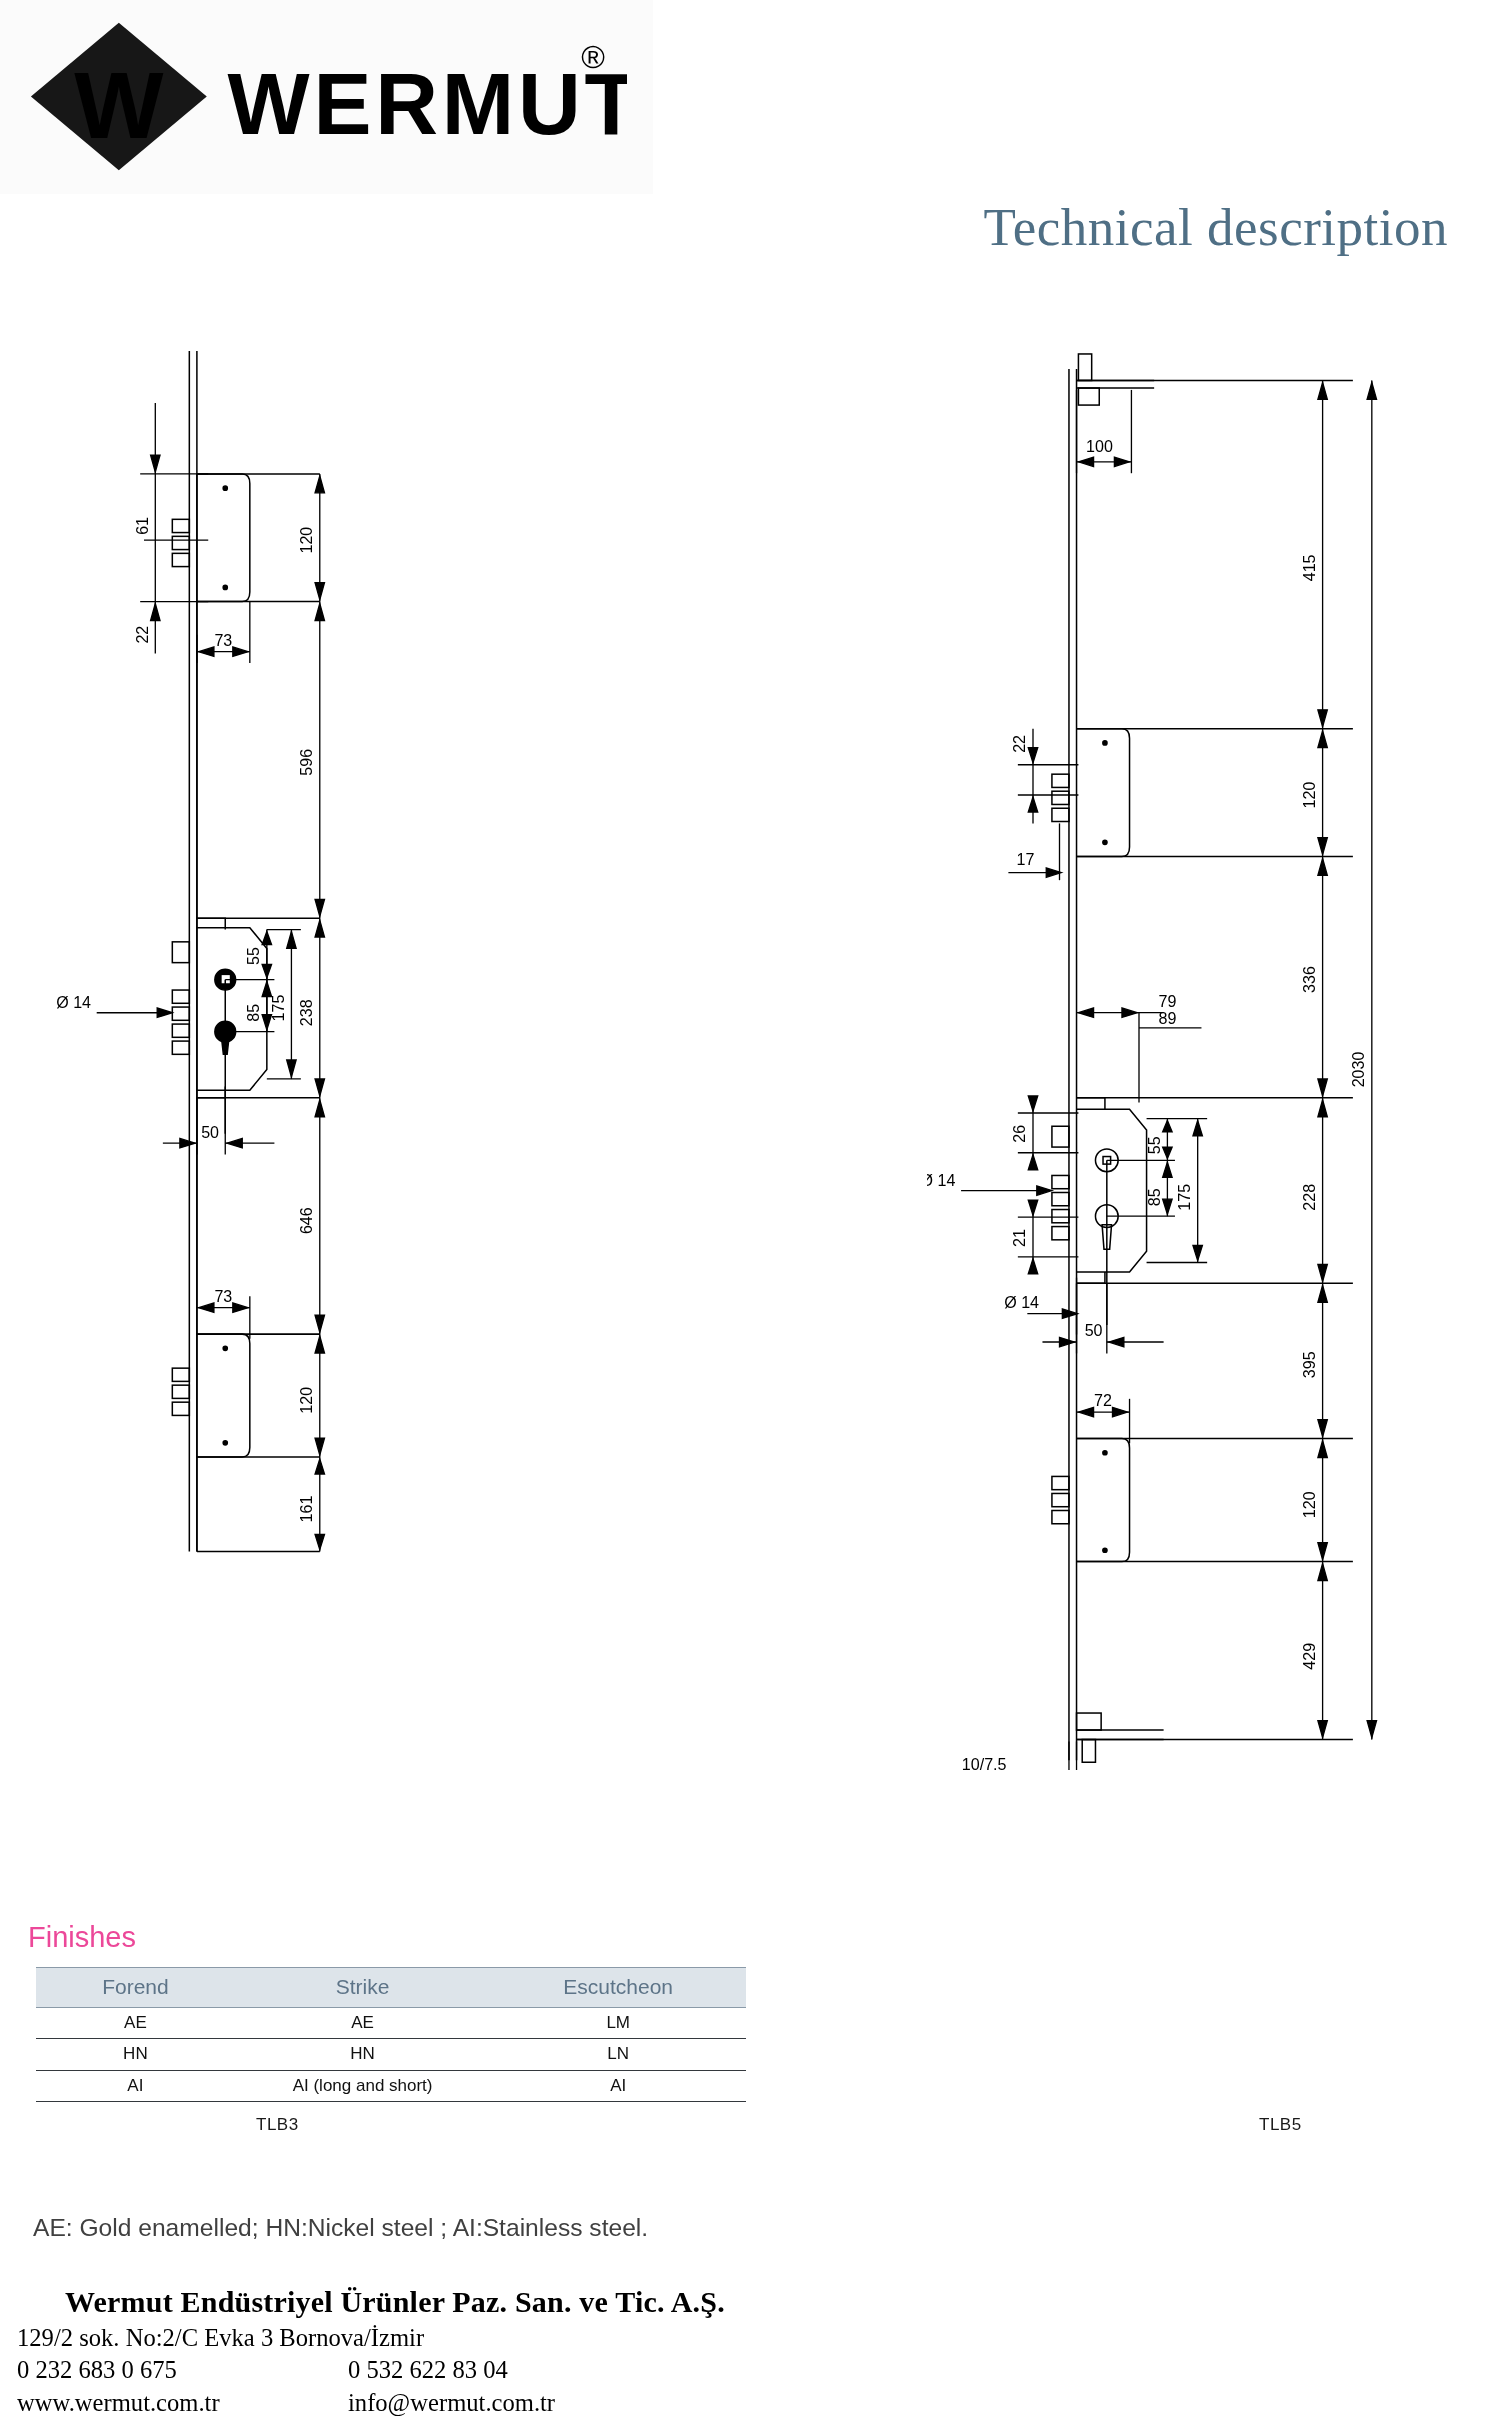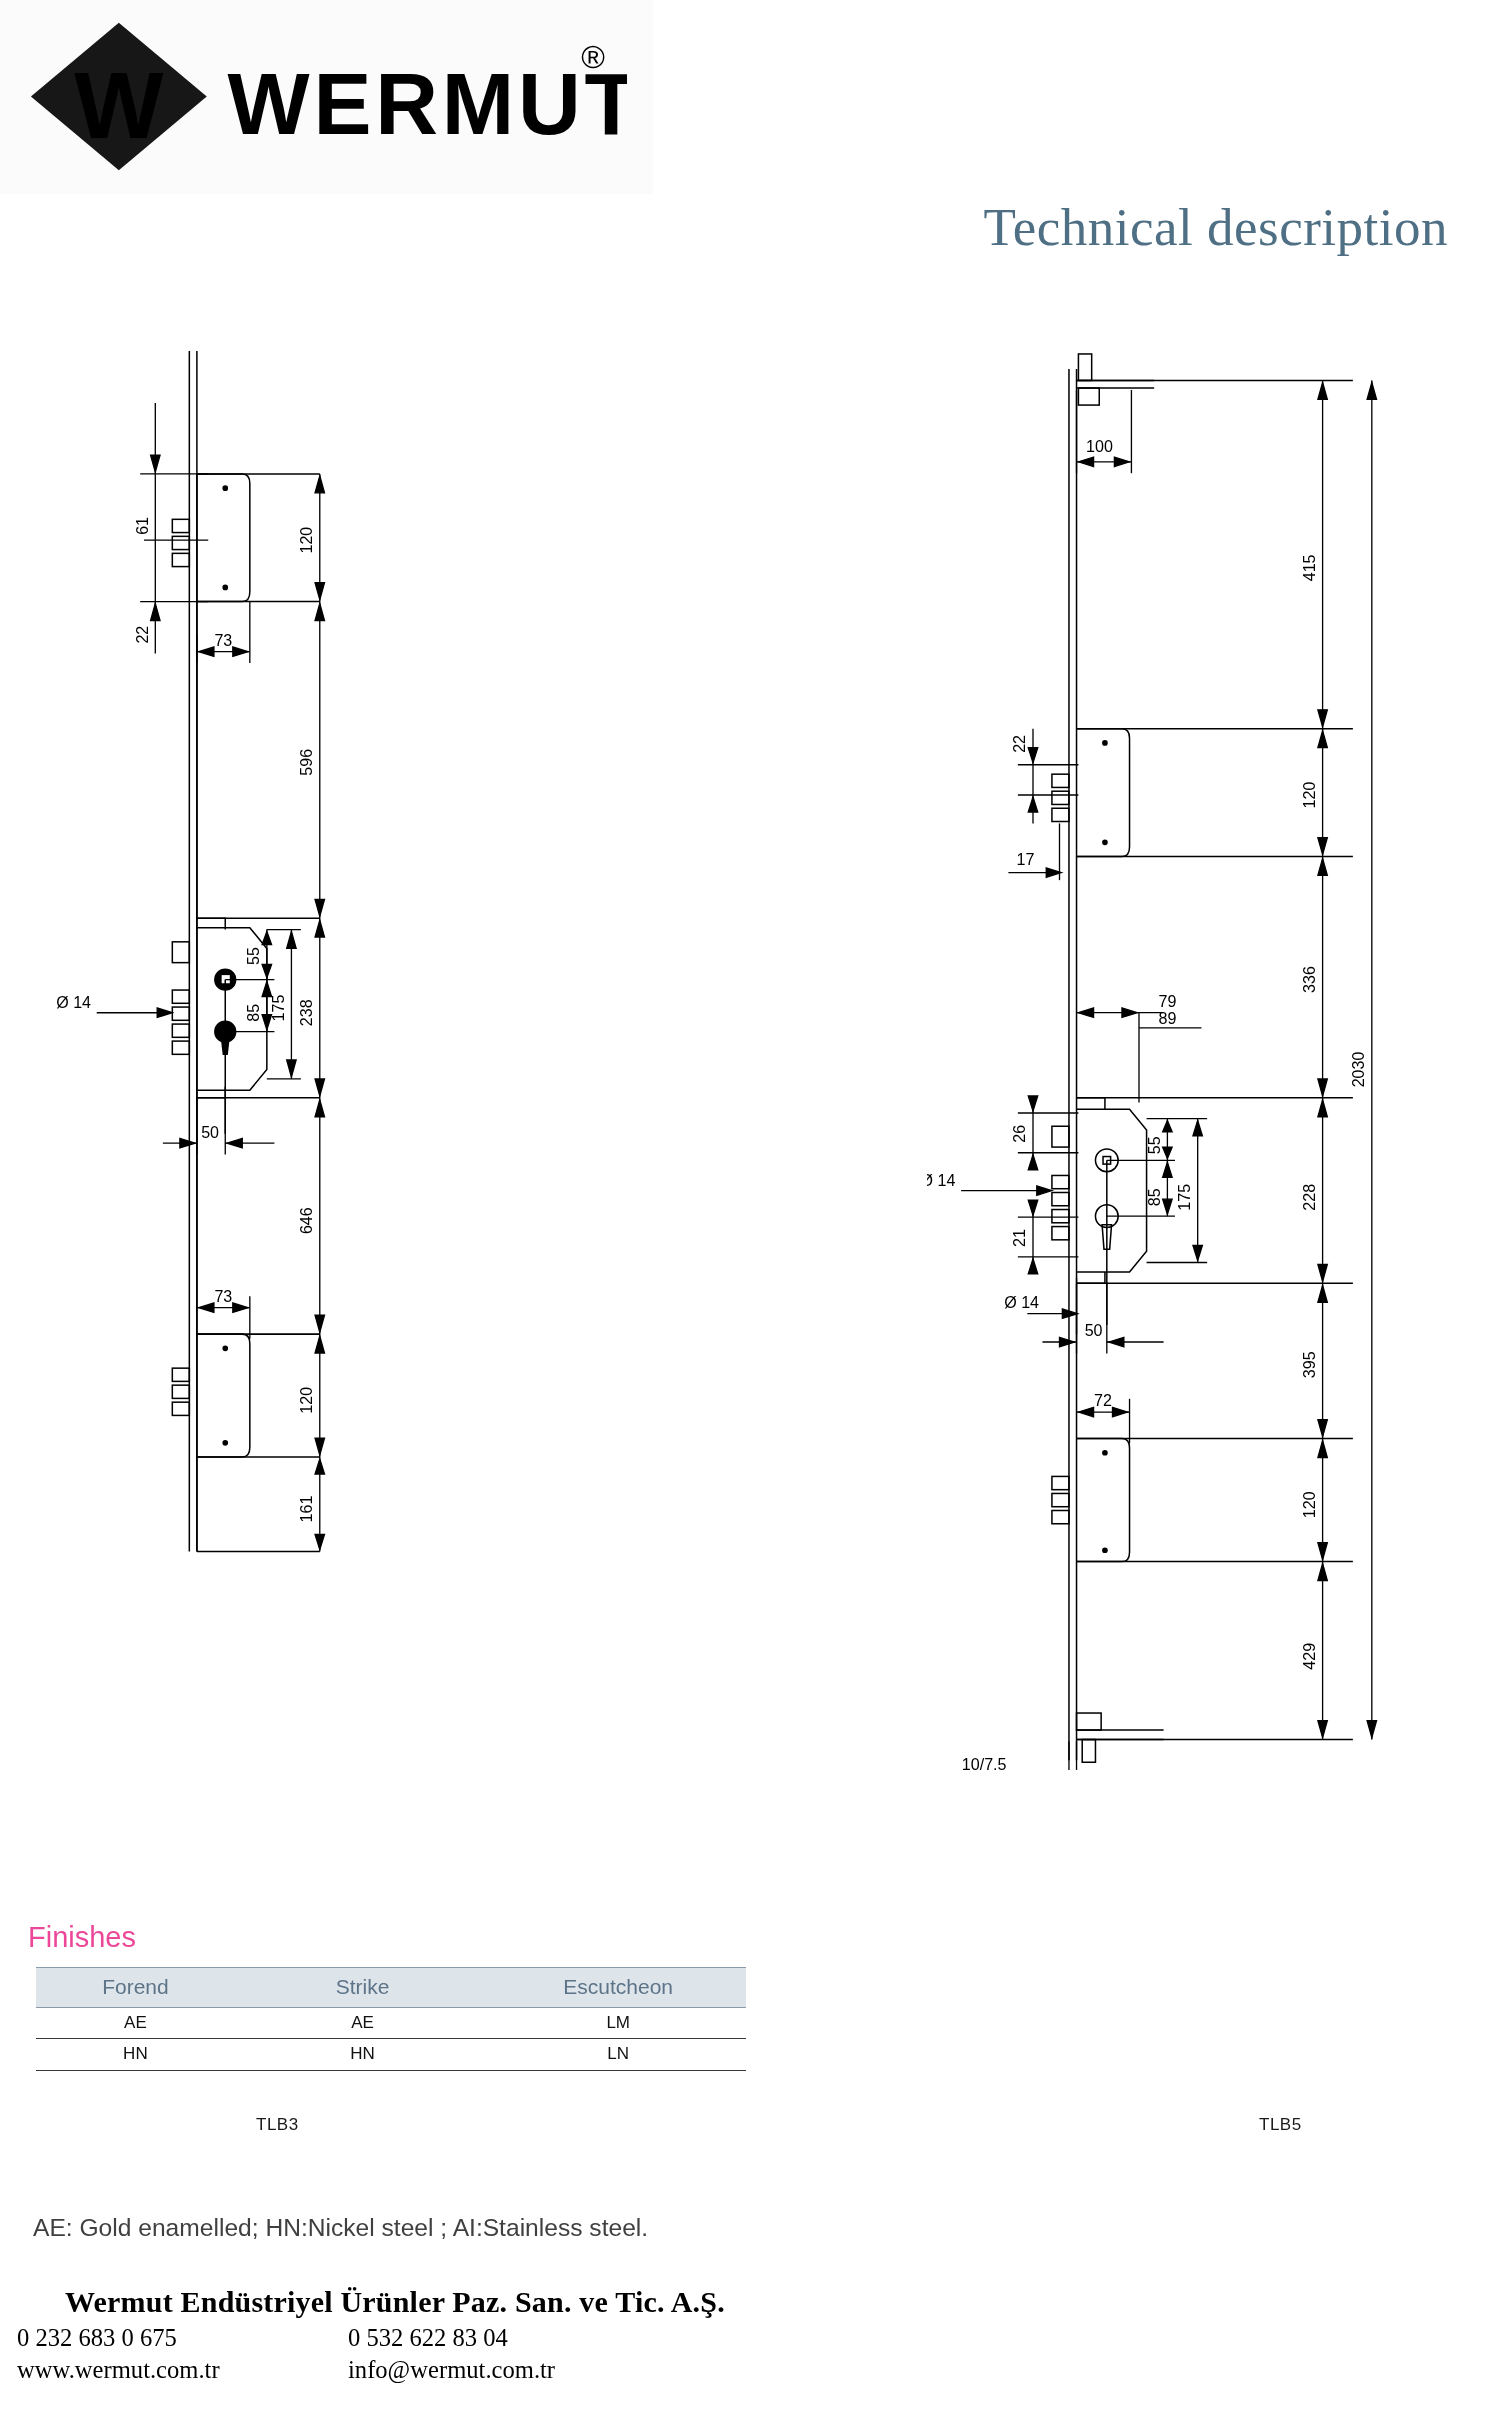--- a/index.html
+++ b/index.html
@@ -435,27 +435,33 @@
     <tr>
       <td>AE</td>
       <td>AE</td>
       <td>LM</td>
     </tr>
     <tr>
       <td>HN</td>
       <td>HN</td>
       <td>LN</td>
     </tr>
+    <tr>
+      <td>AI</td>
+      <td>AI (long and short)</td>
+      <td>AI</td>
+    </tr>
   </tbody>
 </table>
 
 <div id="finishes-note">AE: Gold enamelled; HN:Nickel steel ; AI:Stainless steel.</div>
 
 <div id="footer">
   <div id="company-name">Wermut Endüstriyel Ürünler Paz. San. ve Tic. A.Ş.</div>
+  <div id="address-line">129/2 sok. No:2/C Evka 3 Bornova/İzmir</div>
   <div class="ftr-row">
     <span class="ftr-a">0 232 683 0 675</span>
     <span>0 532 622 83 04</span>
   </div>
   <div class="ftr-row">
     <span class="ftr-a">www.wermut.com.tr</span>
     <span>info@wermut.com.tr</span>
   </div>
 </div>
 

